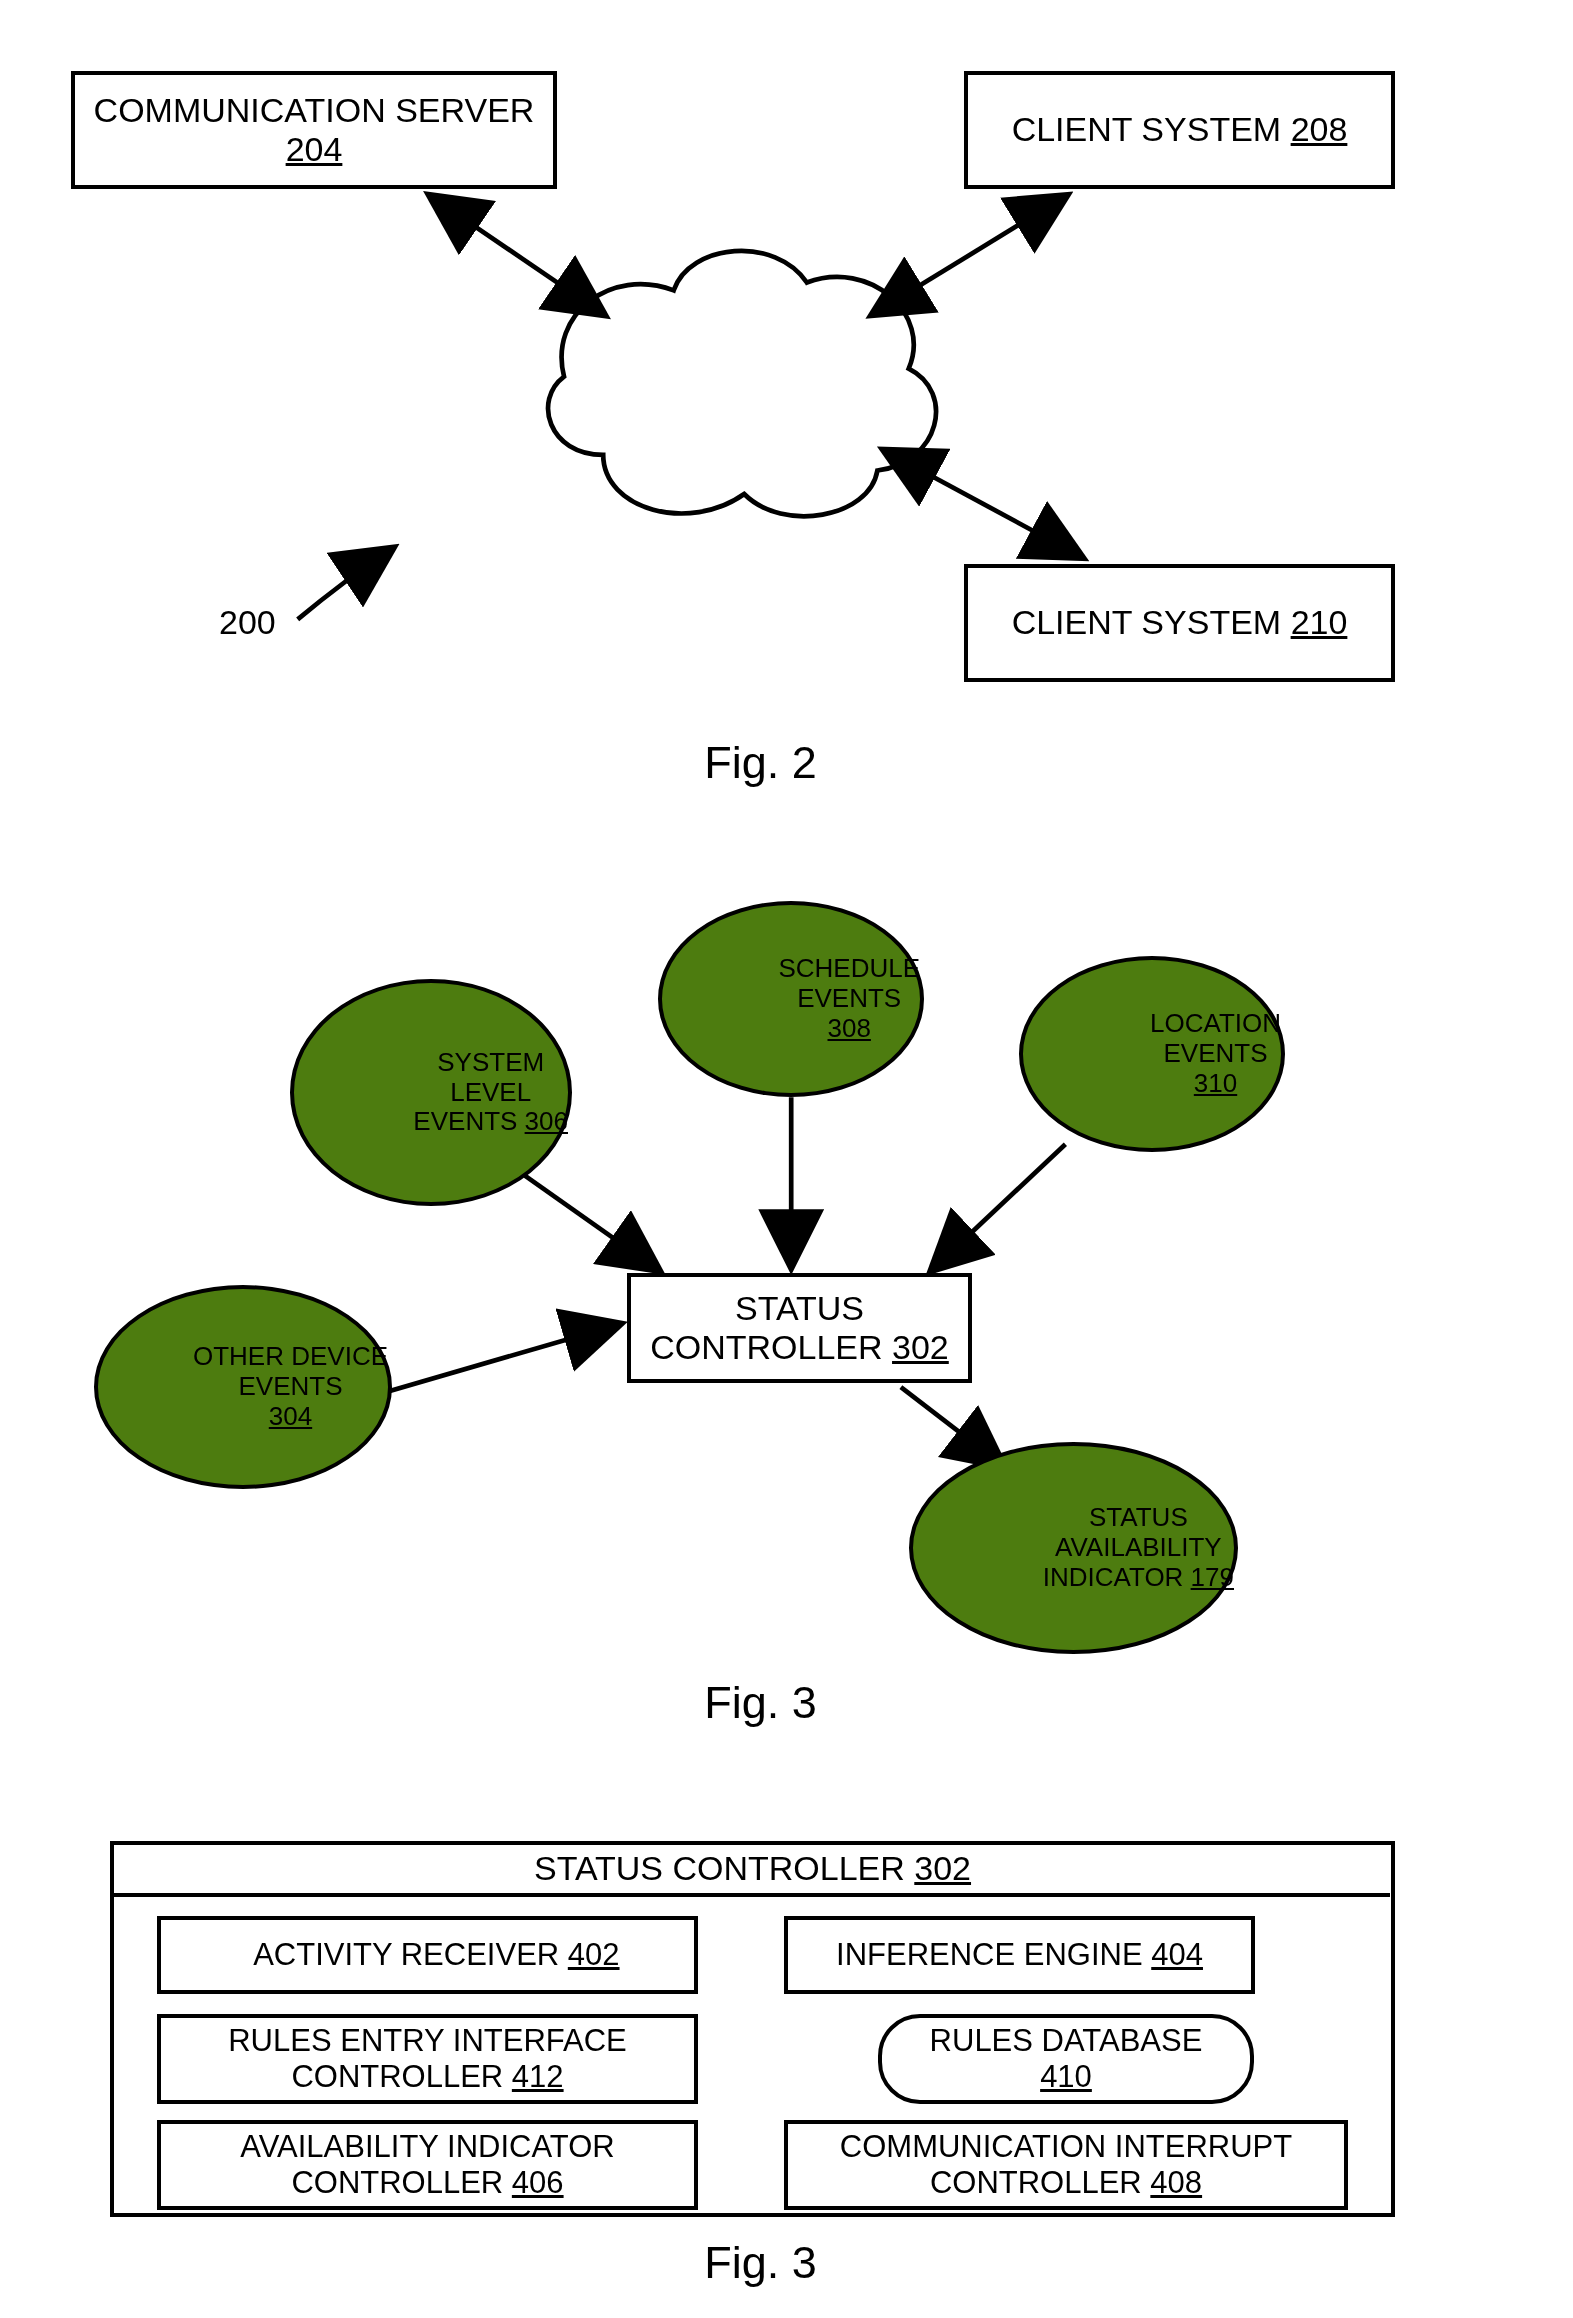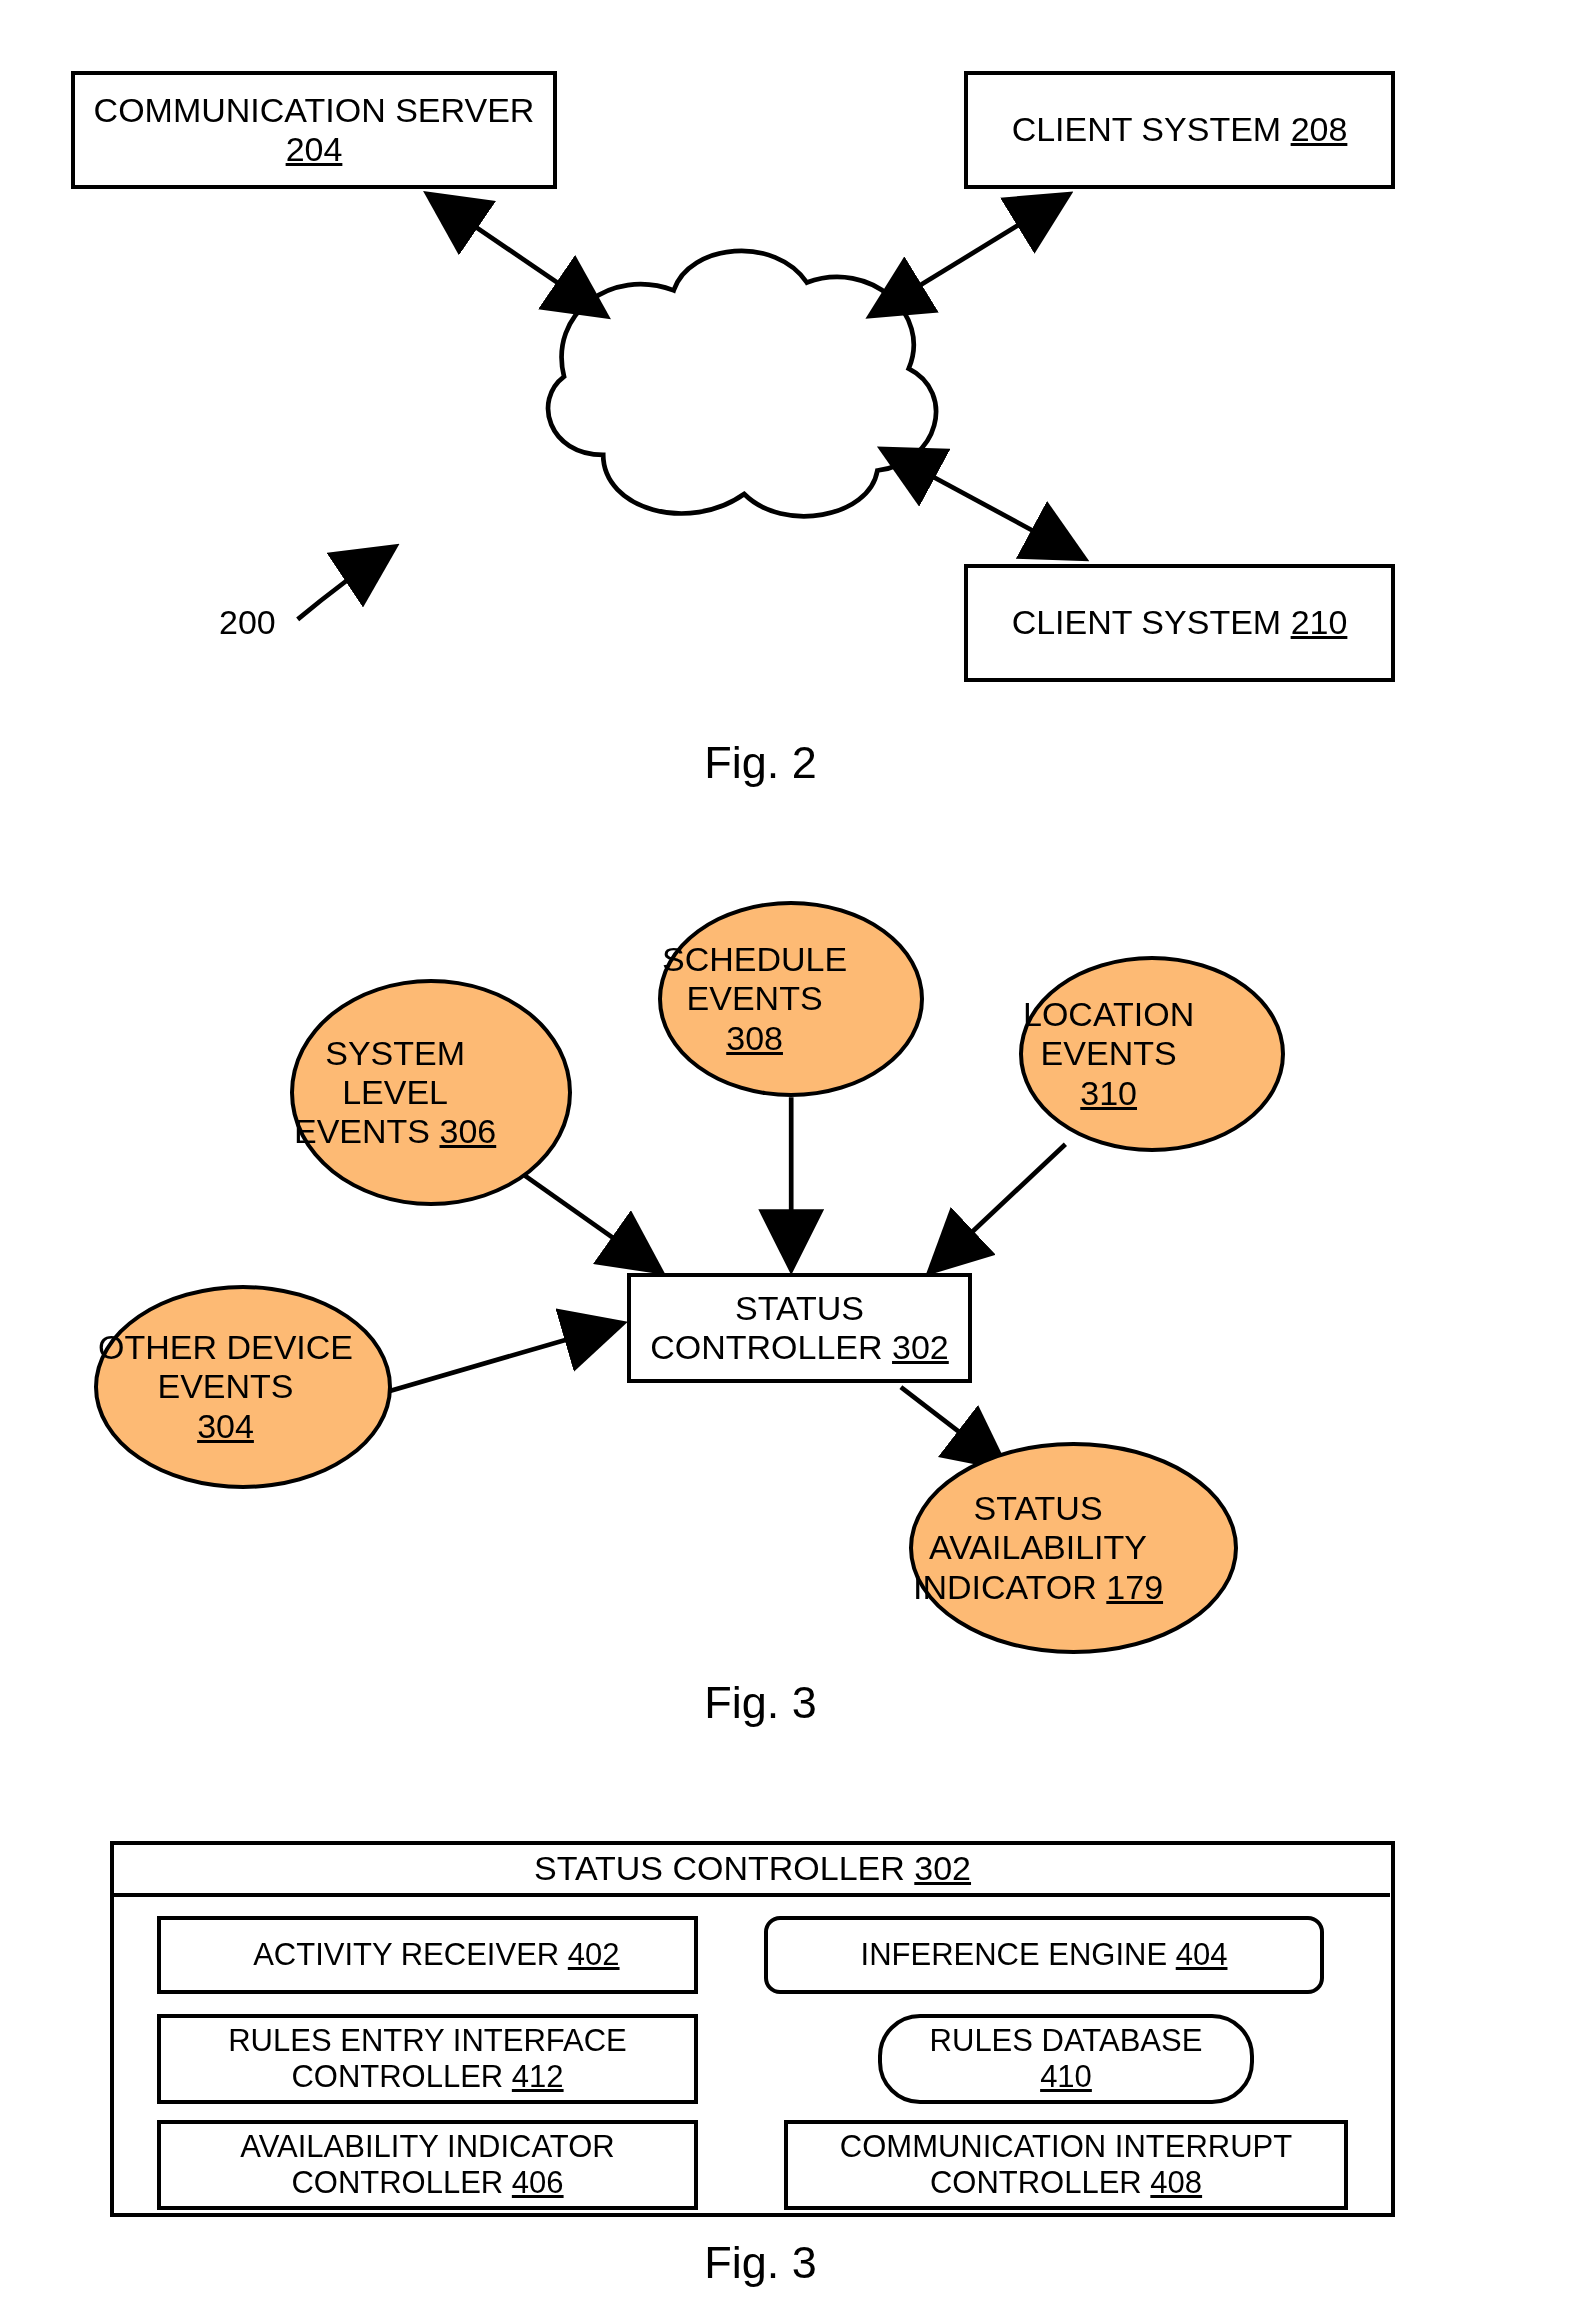--- a/index.html
+++ b/index.html
@@ -29,26 +29,26 @@
   .small-box {
     font-size: 31px;
   }
   .rounded-box {
     border-radius: 42px;
   }
   .ellipse {
     position: absolute;
     border: 4.7px solid #000;
     border-radius: 50%;
-    background: #fdba74;
+    background: #4d7c0f;
     display: flex;
     align-items: center;
-    justify-content: flex-start;
+    justify-content: flex-end;
     text-align: center;
-    font-size: 34px;
+    font-size: 26px;
     line-height: 1.15;
     box-sizing: border-box;
   }
   .caption {
     position: absolute;
     font-size: 45px;
     text-align: center;
   }
   svg.overlay {
     position: absolute;
@@ -186,21 +186,21 @@
   <div style="position:absolute; left:110px; top:1849px; width:1285px; text-align:center; font-size:34px;">
     <span>STATUS CONTROLLER </span><span class="under">302</span>
   </div>
 
   <div class="box small-box" style="left:157px; top:1916px; width:541px; height:78px;padding-left:24px;">
     <span>
       <span>ACTIVITY RECEIVER </span><span class="under">402</span>
     </span>
   </div>
 
-  <div class="box small-box" style="left:764px; top:1916px; width:560px; height:78px;border-radius:16px;">
+  <div class="box small-box" style="left:784px; top:1916px; width:471px; height:78px;">
     <span>
       <span>INFERENCE ENGINE </span><span class="under">404</span>
     </span>
   </div>
 
   <div class="box small-box" style="left:157px; top:2014px; width:541px; height:90px;">
     <span>
       <span>RULES ENTRY INTERFACE</span><br>
       <span><span>CONTROLLER </span><span class="under">412</span></span>
     </span>

